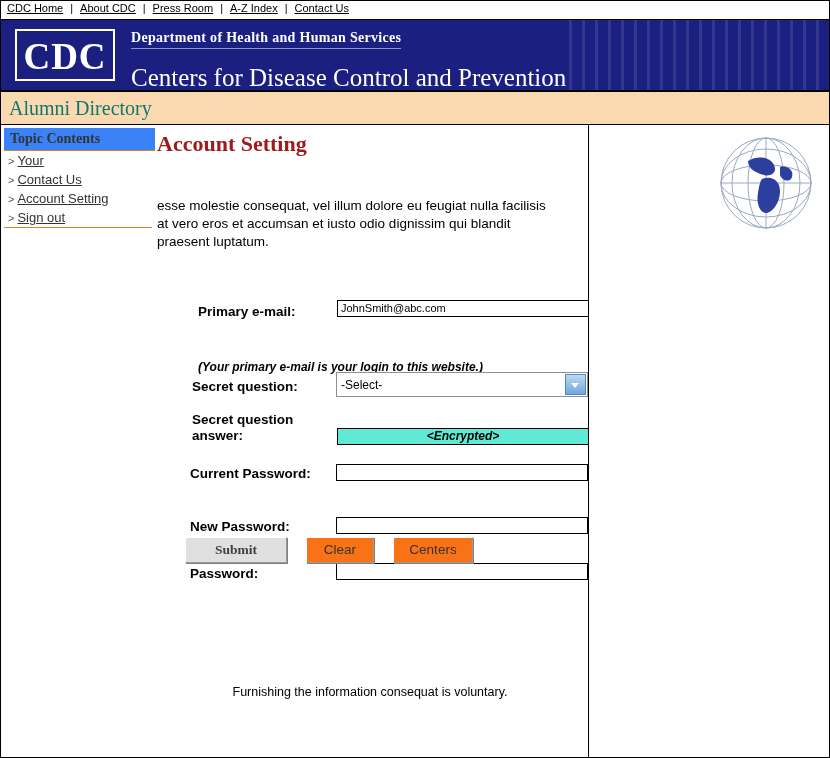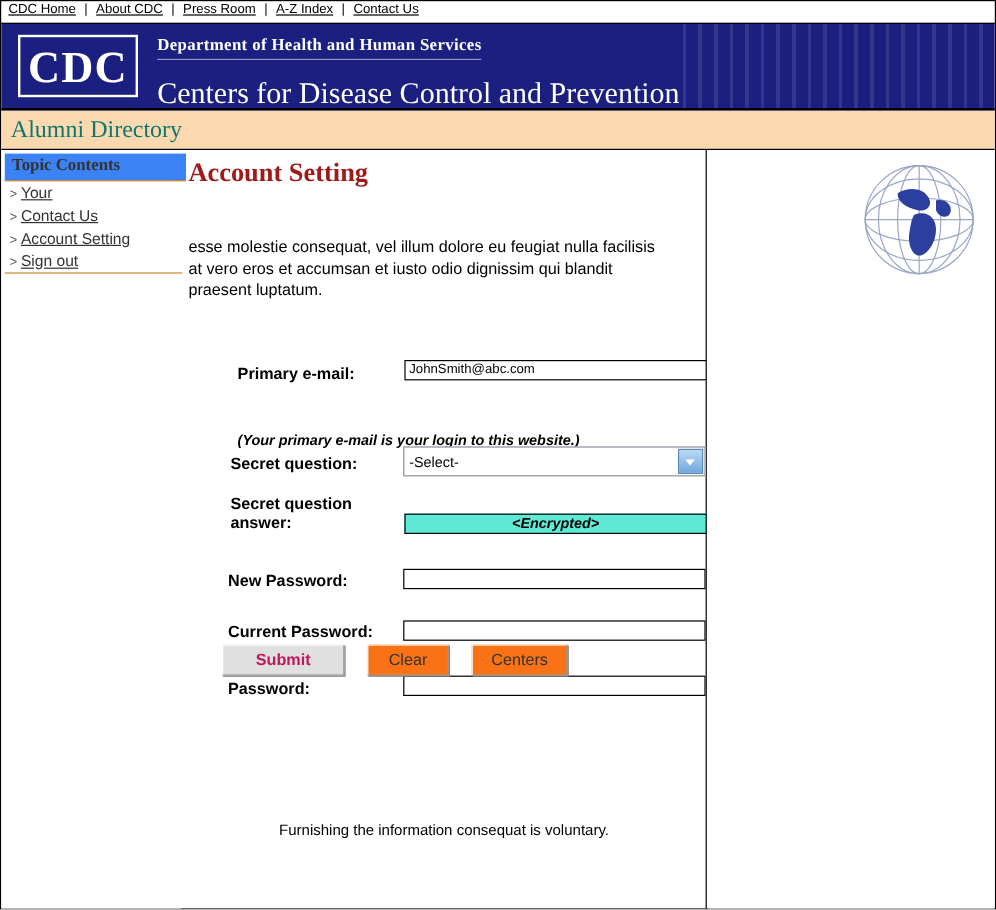--- a/index.html
+++ b/index.html
@@ -277,22 +277,23 @@
     border-left-color: #ffffff;
     font-family: "Liberation Sans", sans-serif;
     font-size: 13.5px;
     color: #333333;
     text-align: center;
     line-height: 24px;
     box-shadow: 1px 1px 0 #808080;
   }
   .btn.primary {
     font-weight: bold;
-    color: #be185d;
+    color: #404040;
     background: #e0e0e0;
+    font-family: Liberation Serif, serif;
   }
 
   .footer-note {
     position: absolute;
     left: 0;
     top: 560px;
     width: 438px;
     text-align: center;
     font-size: 12.5px;
     color: #000000;
@@ -375,27 +376,27 @@
                 <i></i>
               </span>
           </div>
         </div>
 
         <div class="frow" style="margin-top:10px; height:36px;">
           <div class="flabel" style="left:1px; top:0px; width:140px; line-height:16px;">Secret question answer:</div>
           <div class="encrypted" style="left:146px; top:16px; width:252px;">&lt;Encrypted&gt;</div>
         </div>
 
+        <div class="frow" style="margin-top:16px;">
+          <div class="flabel" style="left:-1px; top:2px;">Current Password:</div>
+          <div class="finput" style="left:145px; top:0px; width:252px;"></div>
+        </div>
+
         <div class="frow" style="margin-top:26px;">
           <div class="flabel" style="left:-1px; top:2px;">New Password:</div>
-          <div class="finput" style="left:145px; top:0px; width:252px;"></div>
-        </div>
-
-        <div class="frow" style="margin-top:16px;">
-          <div class="flabel" style="left:-1px; top:2px;">Current Password:</div>
           <div class="finput" style="left:145px; top:0px; width:252px;"></div>
         </div>
 
         <div class="frow" style="margin-top:6px; height:36px;">
           <div class="flabel" style="left:-1px; top:0px; width:140px; line-height:16px;">Confirm New Password:</div>
           <div class="finput" style="left:145px; top:13px; width:252px;"></div>
         </div>
 
       </div>
 

